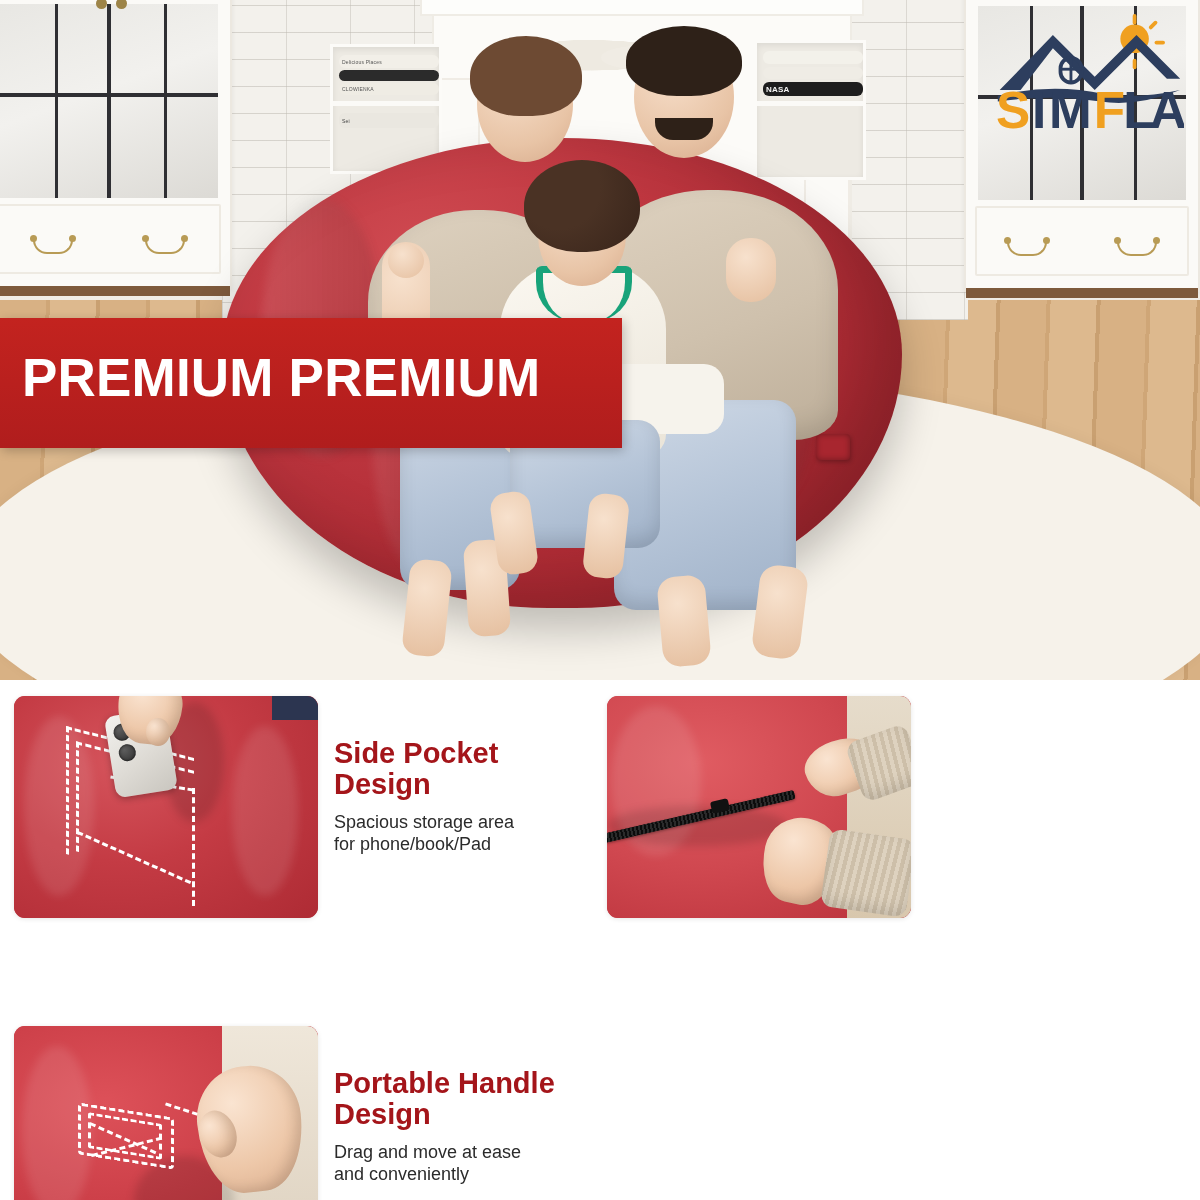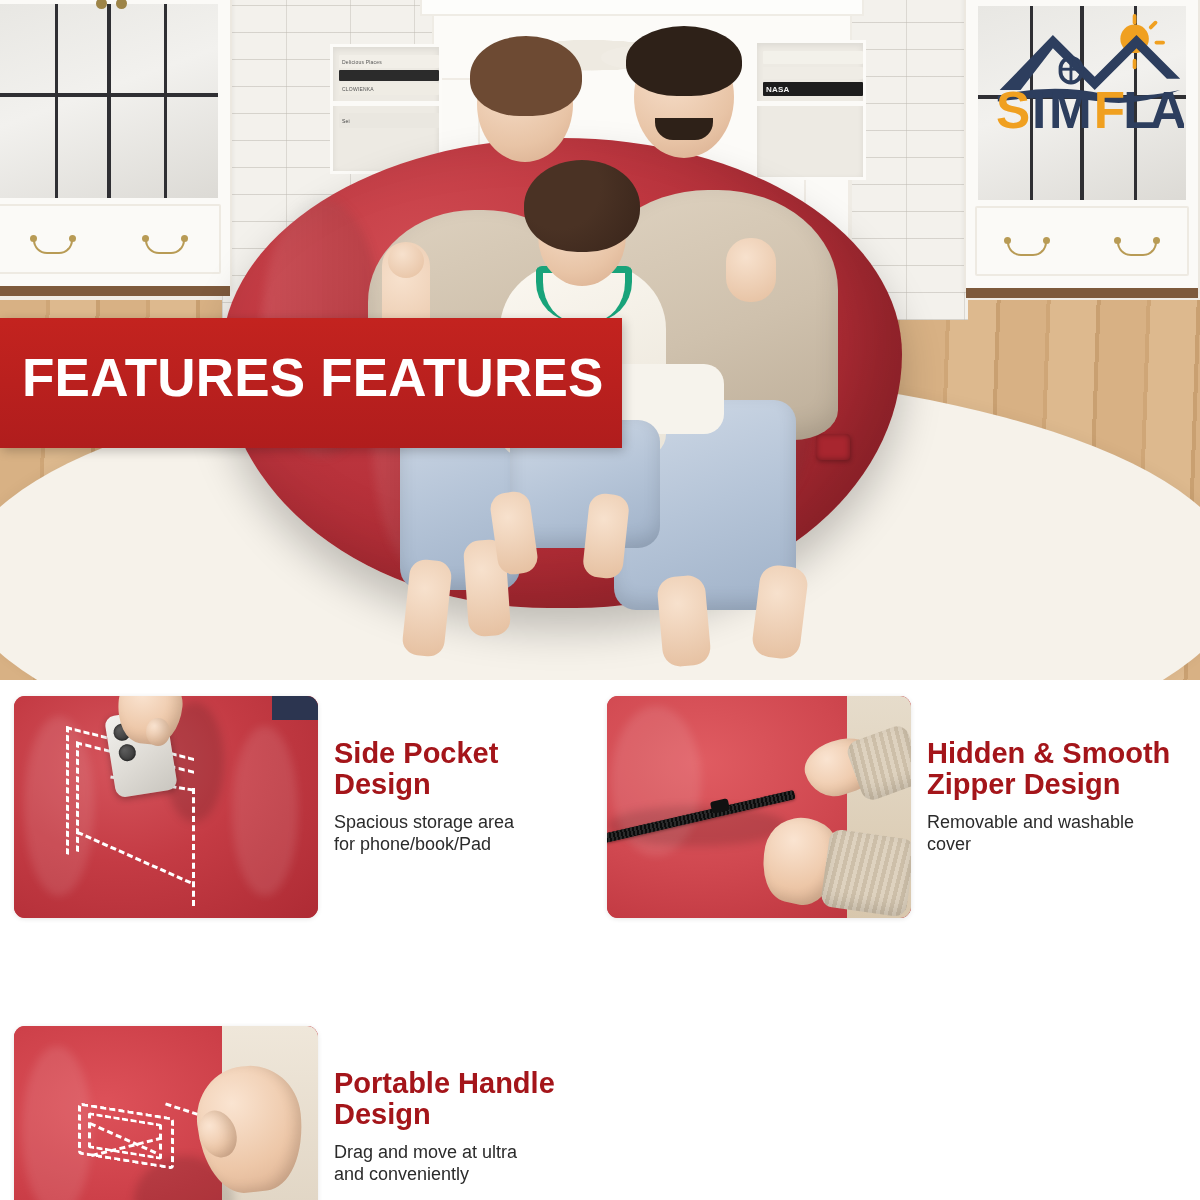--- a/index.html
+++ b/index.html
@@ -106,21 +106,21 @@
 
   
   .niche {
     position:absolute; background:#edeae3; border:3px solid #fcfbf8;
     box-shadow:inset 0 2px 6px rgba(0,0,0,.08);
   }
   .niche-left  { left:330px; top:44px;  width:112px; height:130px; }
   .niche-right { left:754px; top:40px;  width:112px; height:140px; }
   .shelf-line { position:absolute; left:0; right:0; height:5px; background:#fbfaf7; }
   .book {
-    position:absolute; border-radius:1px;
+    position:absolute; border-radius:6px;
     font-size:5px; color:#f5f5f5; font-family:"Liberation Sans",sans-serif;
     display:flex; align-items:center; padding-left:3px; letter-spacing:.2px;
     white-space:nowrap; overflow:hidden;
   }
 
   
   .rug {
     position:absolute; left:-40px; top:370px; width:1280px; height:420px;
     background:#f6f2ea; border-radius:50%;
     box-shadow:0 -2px 14px rgba(0,0,0,.04);
@@ -356,21 +356,21 @@
                 background:radial-gradient(circle at 30% 30%, #4a3224 0 40%, #38241a 100%);
                 border-radius:50% 50% 46% 46%;"></div>
     <div style="position:absolute; left:468px; top:370px; width:120px; height:70px; background:#f6f3ec; border-radius:20px;"></div>
     <div style="position:absolute; left:604px; top:364px; width:120px; height:70px; background:#f6f3ec; border-radius:20px;"></div>
     <div class="jeans" style="position:absolute; left:510px; top:420px; width:150px; height:128px;"></div>
     <div class="limb" style="position:absolute; left:494px; top:492px; width:40px; height:82px; border-radius:16px; transform:rotate(-8deg);"></div>
     <div class="limb" style="position:absolute; left:586px; top:494px; width:40px; height:84px; border-radius:16px; transform:rotate(6deg);"></div>
   </div>
 
   <div class="banner">
-    <h1>FEATURES FEATURES</h1>
+    <h1>PREMIUM PREMIUM</h1>
   </div>
 
   <div class="logo">
     <svg viewBox="0 0 200 124" xmlns="http://www.w3.org/2000/svg">
 
       <g>
         <circle cx="148" cy="26" r="15" fill="#F0A020"></circle>
         <g stroke="#F0A020" stroke-width="4" stroke-linecap="round">
           <line x1="148" y1="2" x2="148" y2="9"></line>
           <line x1="170" y1="9" x2="165" y2="14"></line>
@@ -454,26 +454,20 @@
         <div class="zipteeth"></div>
       </div>
       <div style="position:absolute; left:104px; top:104px; width:18px; height:12px; background:#111; border-radius:3px; transform:rotate(-13deg);"></div>
 
       <div class="hand" style="right:34px; top:44px; width:72px; height:54px; transform:rotate(-18deg);"></div>
       <div class="sleeve" style="right:-6px; top:36px; width:64px; height:62px; transform:rotate(-20deg);"></div>
 
       <div class="hand" style="right:72px; top:122px; width:76px; height:86px; transform:rotate(12deg);"></div>
       <div class="sleeve" style="right:0; top:138px; width:86px; height:78px; transform:rotate(8deg);"></div>
     </div>
-    <div class="txt">
-      <h3>Hidden &amp; Smooth
-Zipper Design</h3>
-      <p>Removable and washable
-cover</p>
-    </div>
   </div>
 
   <div class="card">
     <div class="thumb">
       <div class="fabric" style="background:radial-gradient(ellipse at 30% 35%, #dd5159 0%, #cc3f48 50%, #b32e37 100%);"></div>
       <div class="bgwall"></div>
       <div class="crease" style="left:8px;  top:20px;  width:70px;  height:170px;"></div>
       <div class="creaseD" style="left:120px;top:130px; width:100px; height:90px;"></div>
 
       <div style="position:absolute; left:64px; top:84px; width:96px; height:52px;
@@ -486,19 +480,19 @@
                   border-top:3px dashed #ffffff; transform:rotate(-14deg); transform-origin:left center;"></div>
       <div style="position:absolute; left:150px; top:86px; width:62px; height:0;
                   border-top:3px dashed #ffffff; transform:rotate(18deg);"></div>
 
       <div class="hand" style="right:16px; top:40px; width:104px; height:126px; transform:rotate(-6deg);"></div>
       <div class="hand" style="right:82px; top:84px; width:36px; height:48px; border-radius:50%; transform:rotate(-20deg);"></div>
     </div>
     <div class="txt">
       <h3>Portable Handle
 Design</h3>
-      <p>Drag and move at ultra
+      <p>Drag and move at ease
 and conveniently</p>
     </div>
   </div>
 
 
 </div>
 
 </body></html>

